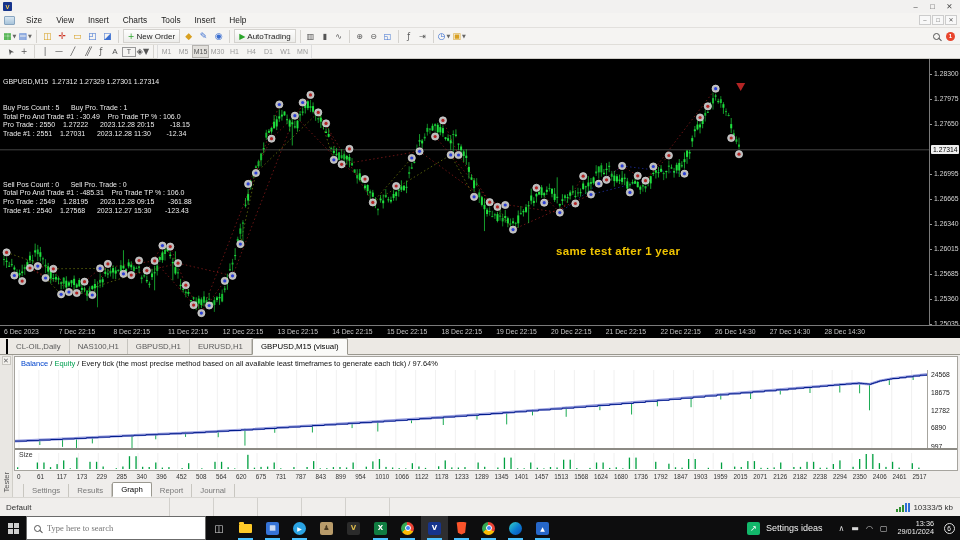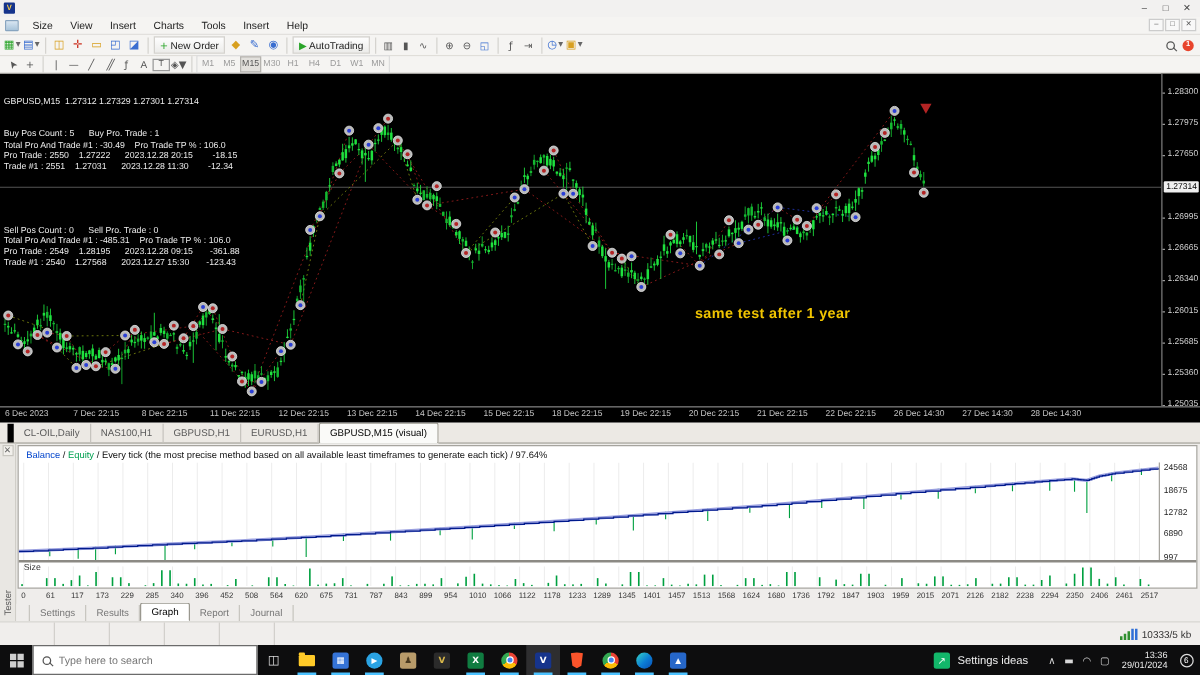--- a/index.html
+++ b/index.html
@@ -47,21 +47,21 @@
 .price-axis{width:31px;border-left:1px solid #7a7a7a;position:relative;font-size:6.8px;color:#d6d6d6;flex:0 0 auto;background:#000}
 .pa-label{position:absolute;left:4px;white-space:nowrap}
 .pa-tick{position:absolute;left:0;width:2px;height:1px;background:#999}
 .pa-current{position:absolute;left:1px;right:1px;background:#efefef;color:#000;font-size:6.8px;line-height:9px;z-index:2;text-align:left;padding-left:2px;border-radius:1px}
 .time-axis{height:13px;background:#000;border-top:1px solid #7a7a7a;position:relative;color:#c6c6c6;font-size:6.8px;flex:0 0 auto}
 .ta-label{position:absolute;top:2px;white-space:nowrap}
 
 
 .chart-tabs{height:17px;background:#ece9e4;display:flex;align-items:flex-end;padding-left:6px;border-bottom:1px solid #9a988f;flex:0 0 auto}
 .ctab{font-size:7.8px;color:#5a5a5a;padding:2px 8px;border-right:1px solid #c6c4be;line-height:11px}
-.ctab:first-child{border-left:5px solid #000000}
+.ctab:first-child{border-left:2px solid #000000}
 .ctab.active{background:#fafaf8;border:1px solid #9a988f;border-bottom:1px solid #fafaf8;color:#000;margin-bottom:-1px;border-radius:2px 2px 0 0}
 
 
 .tester-outer{height:142px;display:flex;background:#efedeb;flex:0 0 auto}
 .tester-strip{width:13px;background:#e9e7e3;border-right:1px solid #d0cec8;display:flex;flex-direction:column;align-items:center;padding:1px 0;flex:0 0 auto}
 .ts-close{font-size:7px;color:#666;line-height:7px;border:1px solid #c8c6c0;width:9px;height:9px;display:flex;align-items:center;justify-content:center;background:#f2f0ec}
 .ts-label{writing-mode:vertical-rl;transform:rotate(180deg);font-size:7.5px;color:#555;margin-top:auto;margin-bottom:4px}
 .tester-main{flex:1;display:flex;flex-direction:column;min-width:0}
 .graph-box{margin:1px 2px 0 1px;border:1px solid #a6a49e;background:#fff;display:flex;flex-direction:column}
 .legend{height:13px;display:flex;align-items:center;padding-left:6px;font-size:7.5px;white-space:pre;color:#111}
@@ -90,21 +90,21 @@
 .sb-traffic{margin-left:auto;display:flex;align-items:center;gap:3px;padding-right:7px}
 .bars{display:flex;align-items:flex-end;gap:1px;height:9px}
 .bars i{width:2px;display:block;background:#2f8f2f}
 
 
 .taskbar{height:24px;background:#0d0d0e;display:flex;align-items:center;flex:0 0 auto;color:#e8e8e8}
 .start{width:26px;height:24px;display:flex;align-items:center;justify-content:center}
 .winlogo{display:grid;grid-template-columns:5px 5px;grid-template-rows:5px 5px;gap:1px}
 .winlogo i{background:#cfcfcf}
 .tsearch{width:180px;height:24px;background:#fff;display:flex;align-items:center;padding:0 7px;gap:6px;border:1px solid #6b6b6b}
-.tsearch input{border:none;outline:none;font-size:8.5px;color:#333;width:135px;font-family:Liberation Sans, sans-serif;background:transparent}
+.tsearch input{border:none;outline:none;font-size:8.5px;color:#333;width:135px;font-family:Liberation Serif, serif;background:transparent}
 .tv-btn{width:26px;text-align:center;font-size:10px;color:#ddd;font-family:"DejaVu Sans",sans-serif}
 .ticon{width:27px;height:24px;display:flex;align-items:center;justify-content:center;position:relative}
 .ticon.open::after{content:"";position:absolute;bottom:0;left:6px;right:6px;height:2px;background:#4cc2ff}
 .ticon.active{background:#2e2e30}
 .ti-folder{width:13px;height:9px;background:#ffca28;border-radius:1px;position:relative}
 .ti-folder::before{content:"";position:absolute;top:-2px;left:0;width:5px;height:2px;background:#ffca28;border-radius:1px 1px 0 0}
 .ti-sq{width:13px;height:13px;display:flex;align-items:center;justify-content:center;color:#fff;font-size:7px;font-weight:bold;border-radius:2px;font-family:"DejaVu Sans",sans-serif}
 .ti-circ{width:13px;height:13px;border-radius:50%;display:flex;align-items:center;justify-content:center;color:#fff;font-size:6px}
 .ti-chrome{width:13px;height:13px;border-radius:50%;background:conic-gradient(#ea4335 0 33%,#fbbc05 0 66%,#34a853 0 100%);position:relative}
 .ti-chrome::after{content:"";position:absolute;inset:3.5px;background:#4285f4;border:1px solid #fff;border-radius:50%}
@@ -1416,20 +1416,21 @@
           <div class="ttab">Settings</div>
           <div class="ttab">Results</div>
           <div class="ttab active">Graph</div>
           <div class="ttab">Report</div>
           <div class="ttab">Journal</div>
         </div>
     </div>
   </div>
 
   <div class="statusbar">
+    <div class="sb-cell sb-profile">Default</div>
     <div class="sb-cell sb-empty"></div>
       <div class="sb-cell sb-empty"></div>
       <div class="sb-cell sb-empty"></div>
       <div class="sb-cell sb-empty"></div>
       <div class="sb-cell sb-empty"></div>
     <div class="sb-traffic">
       <span class="bars">
           <i style="height:3px"></i>
           <i style="height:5px"></i>
           <i style="height:7px"></i>

